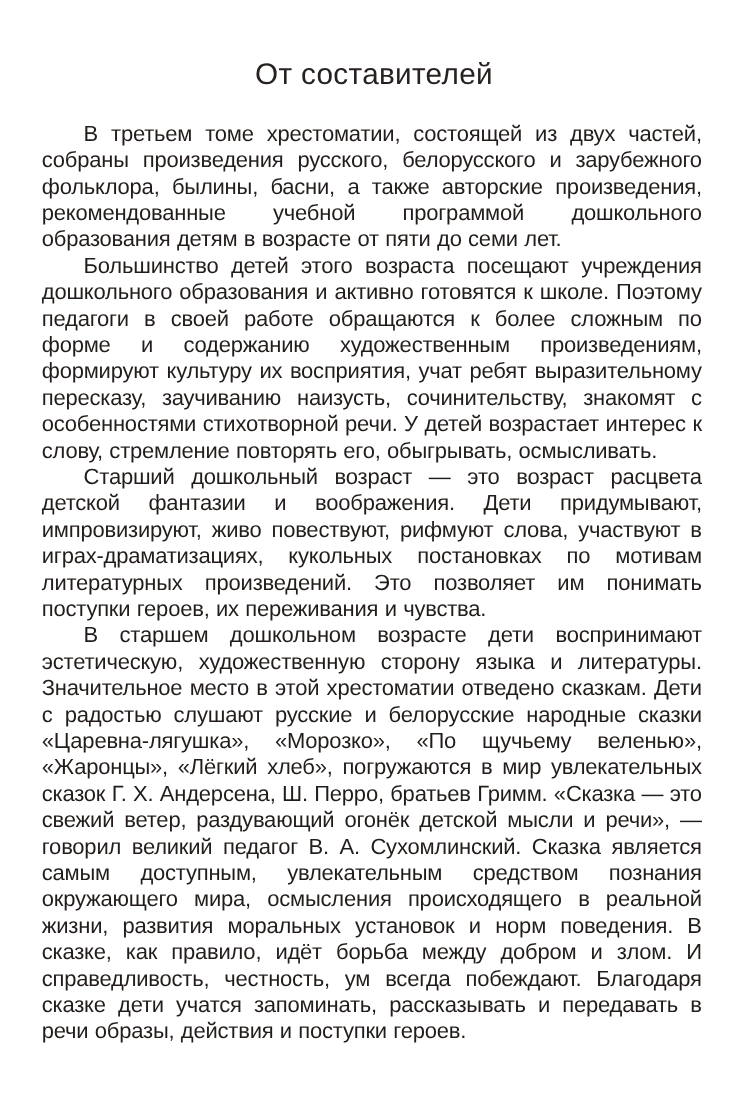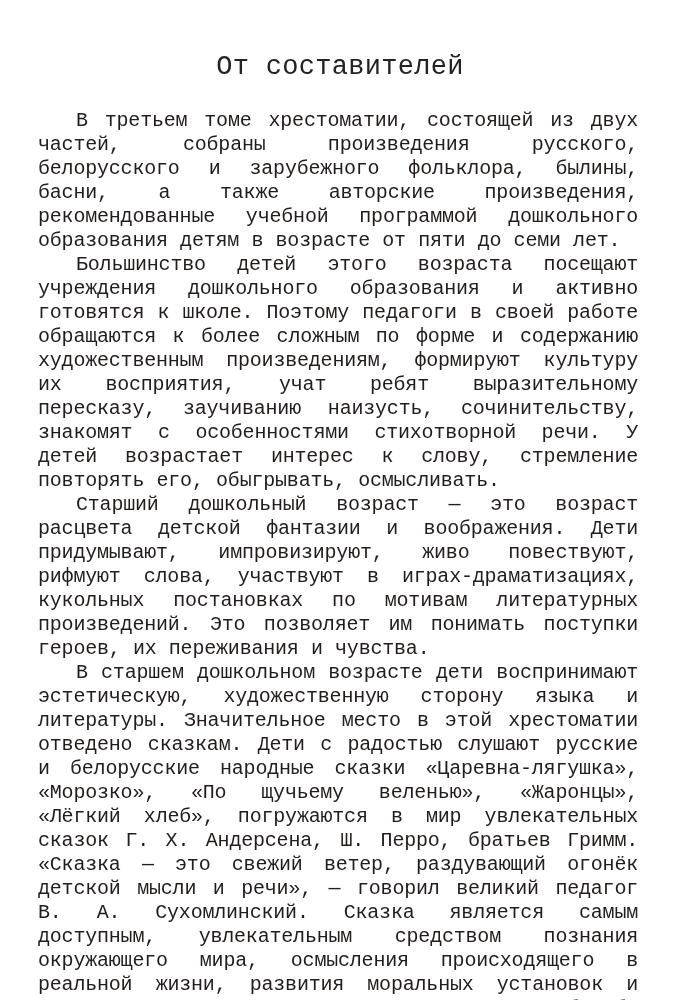--- a/index.html
+++ b/index.html
@@ -12,35 +12,35 @@
     width: 680px;
     height: 1000px;
     background: #ffffff;
     overflow: hidden;
     box-sizing: border-box;
   }
   .page-title {
     margin: 0;
     padding-top: 52px;
     text-align: center;
-    font-family: Liberation Mono, monospace;
+    font-family: Liberation Sans, sans-serif;
     font-size: 27px;
     font-weight: 400;
     letter-spacing: 0.3px;
     color: #272220;
   }
   .page-body {
     box-sizing: border-box;
     margin-top: 27px;
     padding-left: 38px;
     padding-right: 42px;
   }
   .page-body p {
     margin: 0;
-    font-family: Liberation Mono, monospace;
+    font-family: Liberation Sans, sans-serif;
     font-size: 20px;
     line-height: 24px;
     text-align: justify;
     text-indent: 38px;
     letter-spacing: -0.2px;
     word-spacing: 0.5px;
     color: #221d1a;
   }
 </style>
 </head>

